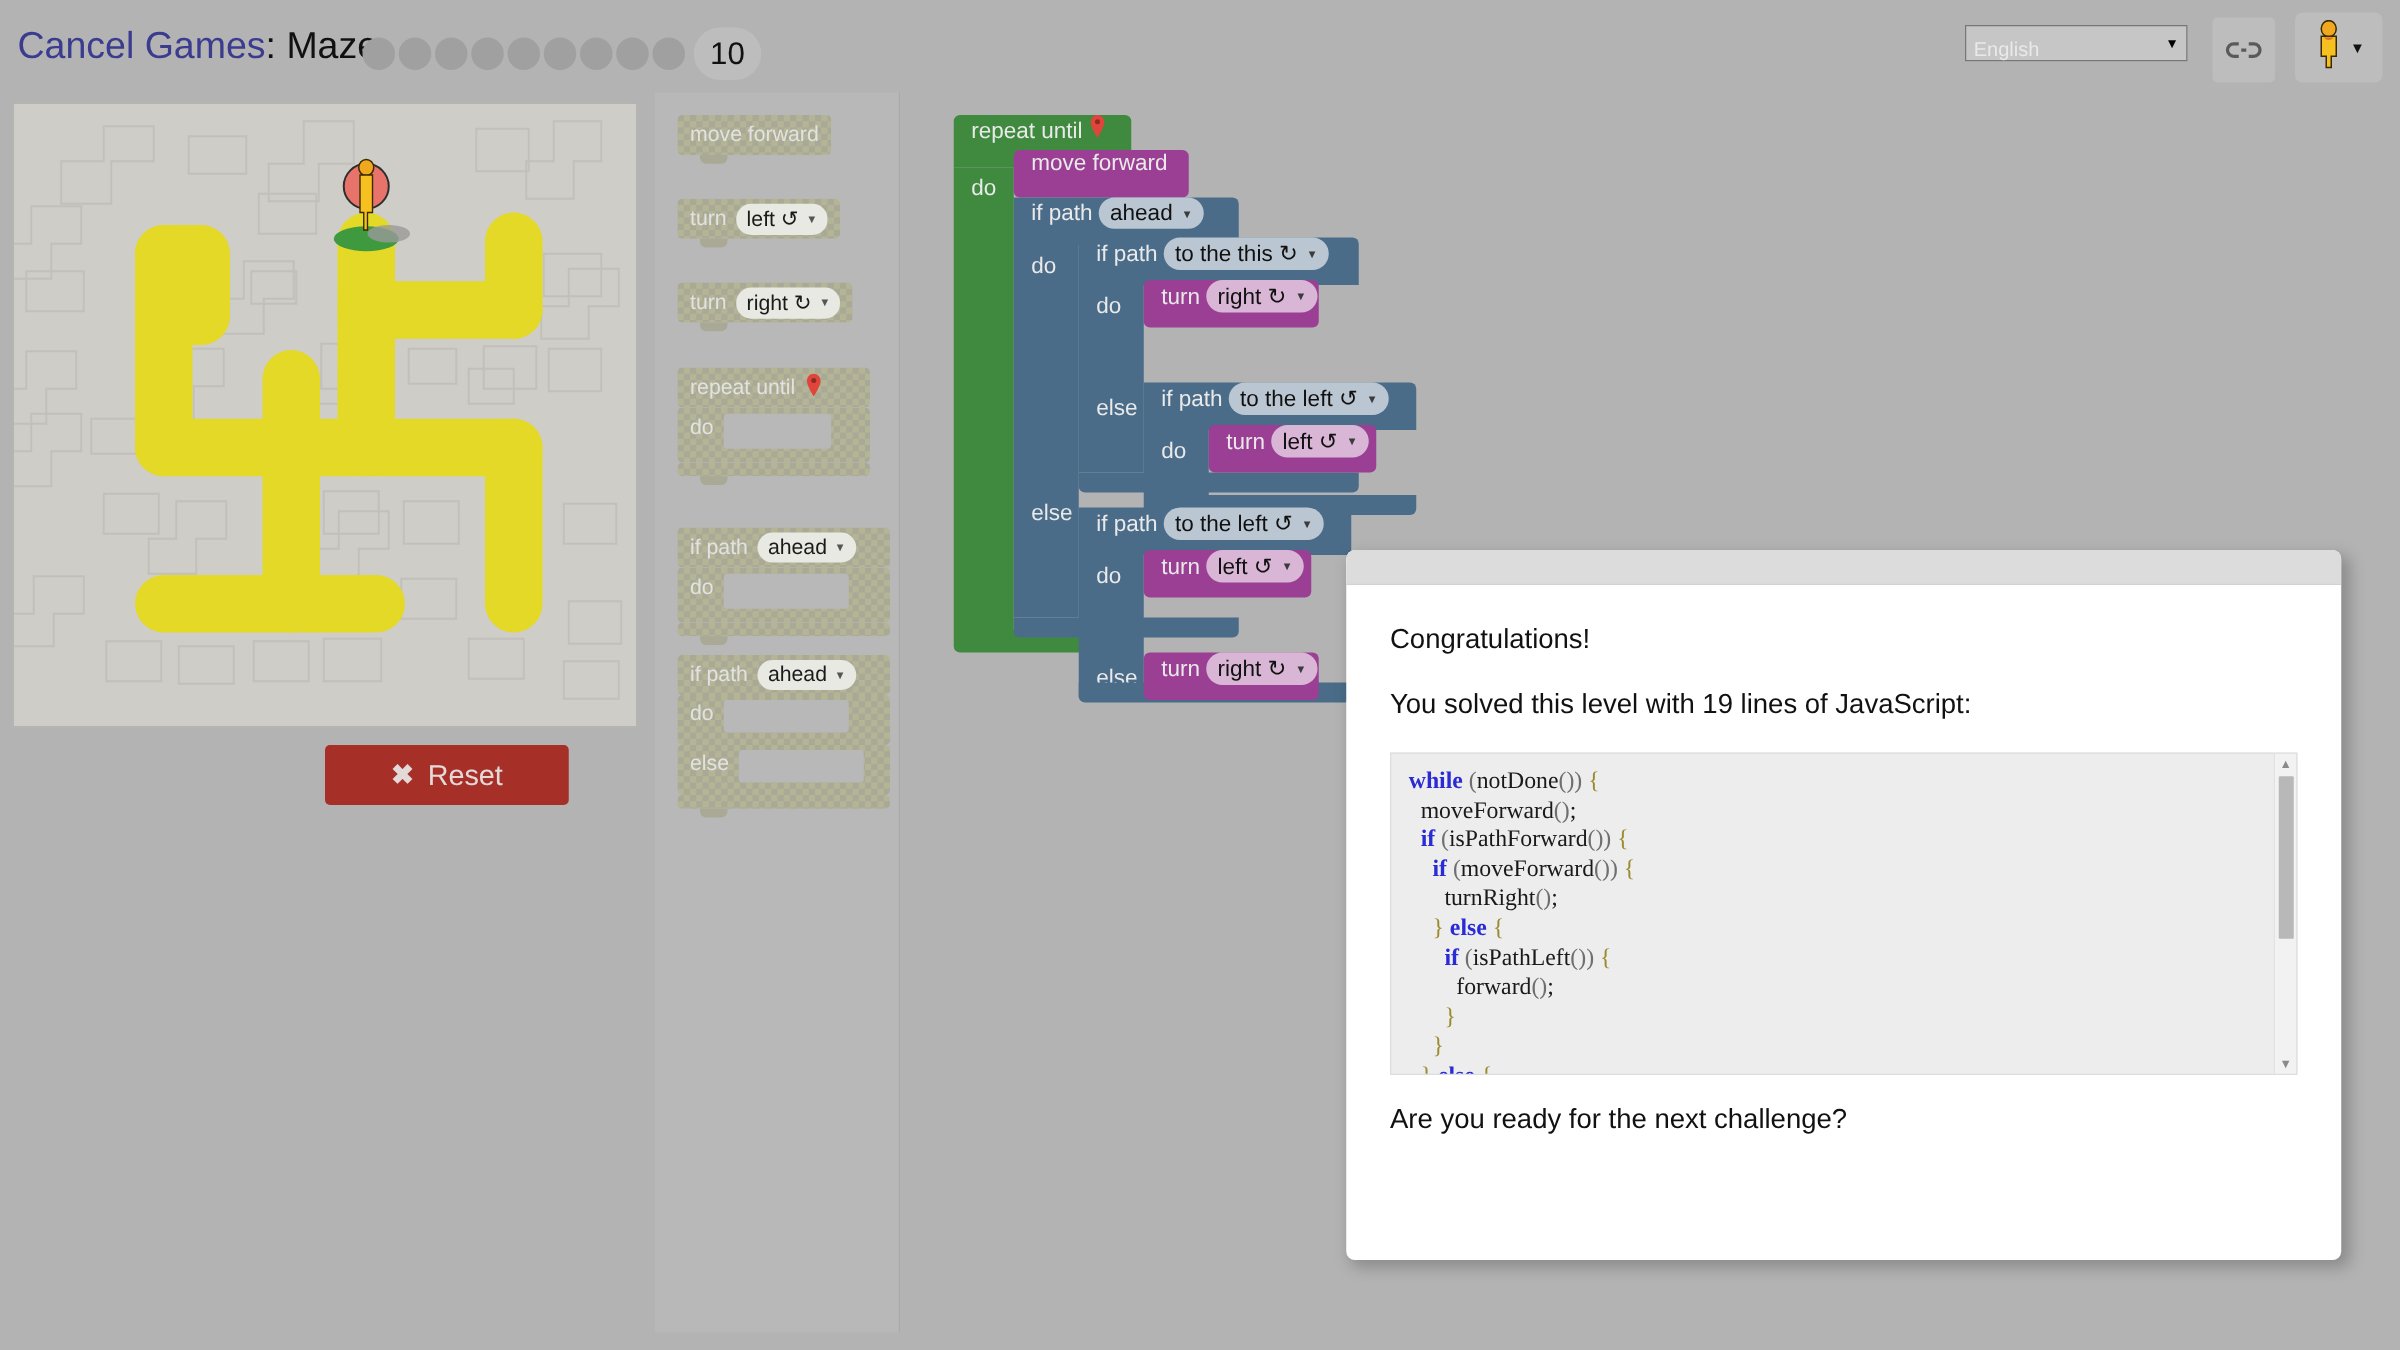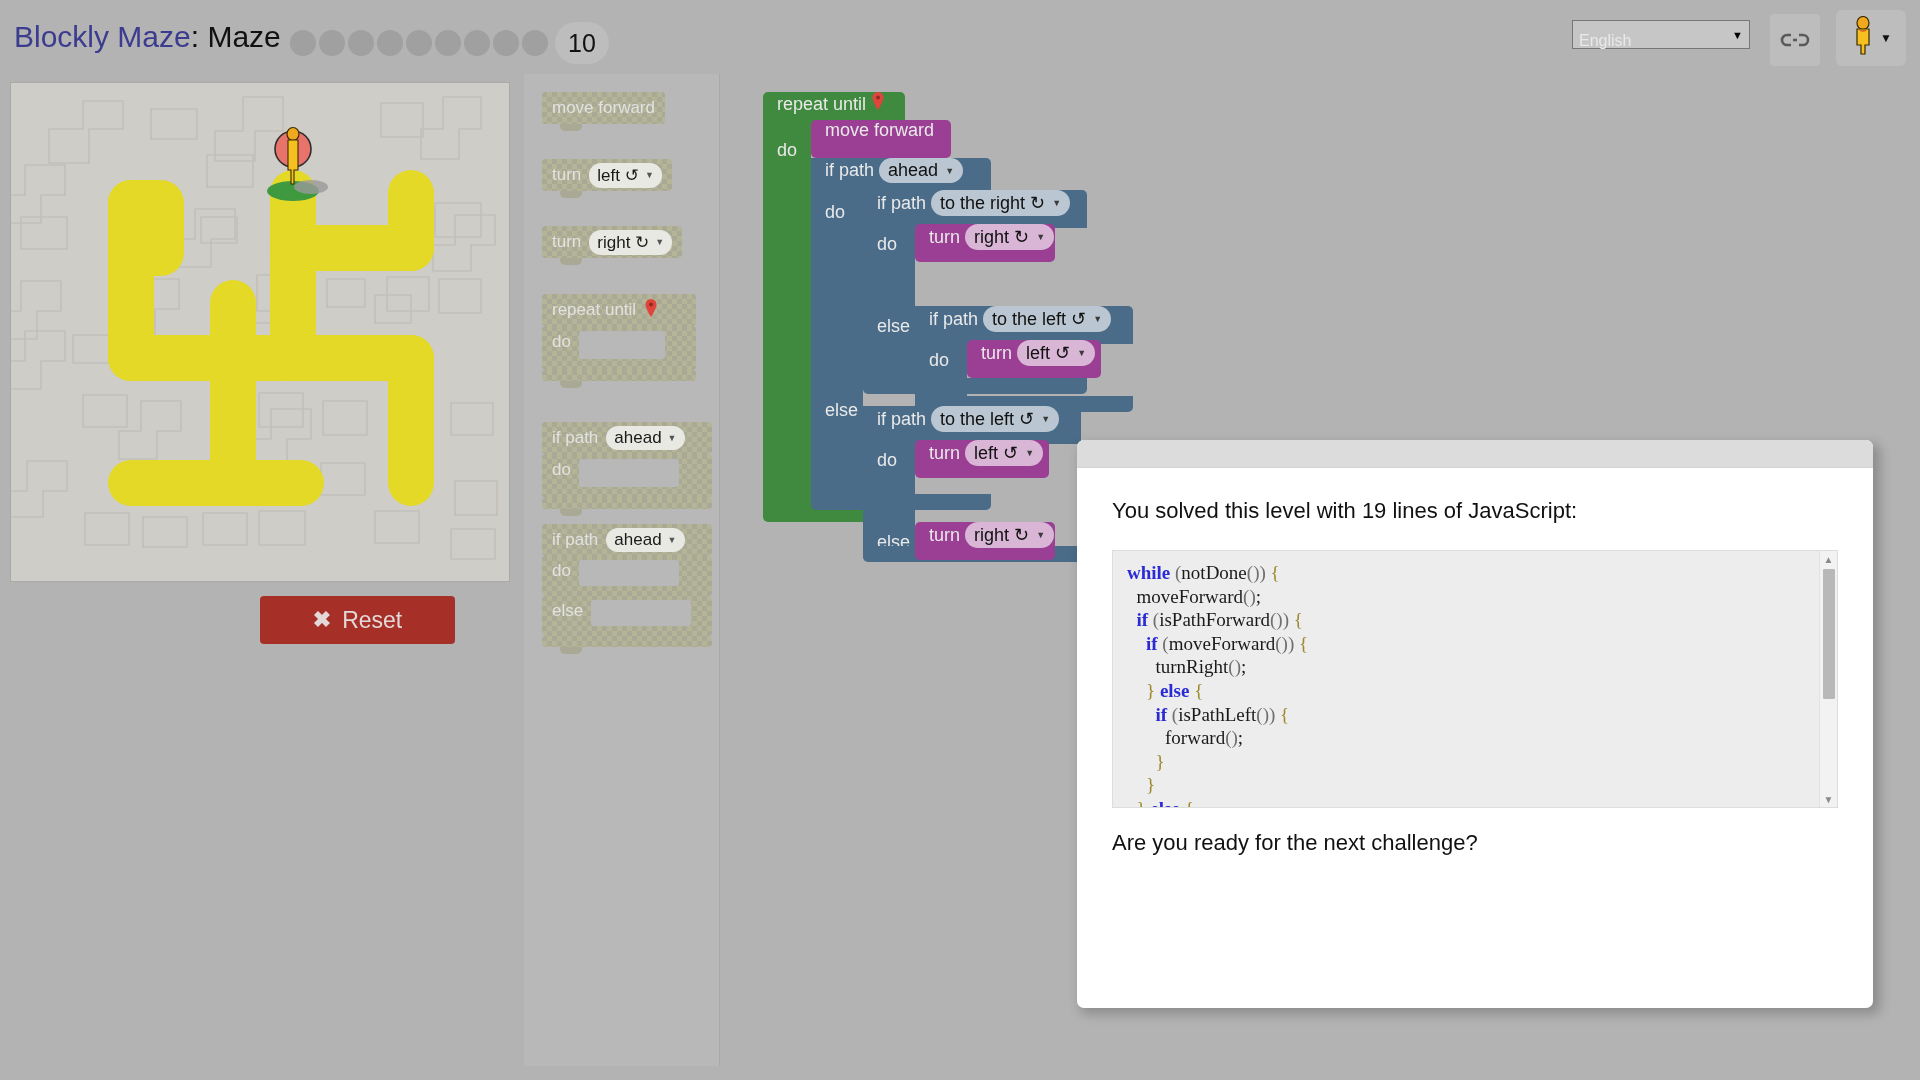--- a/index.html
+++ b/index.html
@@ -205,21 +205,21 @@
     right: 28px; width: 92px;
     background: #5491f0; color: #fff;
   }
 </style>
 </head>
 <body>
 
 <div id="header">
 
   <div id="title-wrap">
-    <a class="title-link" href="#">Blockly Maze</a><span class="title-sep">:</span>
+    <a class="title-link" href="#">Cancel Games</a><span class="title-sep">:</span>
     <span class="title-page">Maze</span>
   </div>
 
   <div id="level-dots">
     <span class="lvl-dot"></span>
     <span class="lvl-dot"></span>
     <span class="lvl-dot"></span>
     <span class="lvl-dot"></span>
     <span class="lvl-dot"></span>
     <span class="lvl-dot"></span>
@@ -455,21 +455,21 @@
     <div class="blk blk-blue" style="left:91px; top:122px; width:52px; height:298px;">
       <span class="lbl" style="position:absolute; left:14px; top:6px;">do</span>
       <span class="lbl" style="position:absolute; left:14px; top:204px;">else</span>
     </div>
     <div class="blk blk-blue" style="left:91px; top:420px; width:180px; height:16px; border-radius:0 0 5px 5px;"></div>
 
     <div class="blk blk-blue" style="left:143px; top:116px; width:224px; height:38px; border-radius:0 5px 0 0;">
       <div class="row" style="height:38px; padding-left:14px; gap:9px;">
         <span class="lbl">if path</span>
         <span class="field">
-          <span>to the right ↻</span>
+          <span>to the this ↻</span>
           <span class="dd">▼</span>
         </span>
       </div>
     </div>
     <div class="blk blk-blue" style="left:143px; top:154px; width:52px; height:150px;">
       <span class="lbl" style="position:absolute; left:14px; top:6px;">do</span>
       <span class="lbl" style="position:absolute; left:14px; top:88px;">else</span>
     </div>
     <div class="blk blk-blue" style="left:143px; top:304px; width:224px; height:16px; border-radius:0 0 5px 5px;"></div>
 
@@ -544,20 +544,21 @@
 
   </div>
 </div>
 
 <div id="dialog-shadow"></div>
 
 <div id="dialog">
   <div id="dialog-titlebar"></div>
 
   <div id="dialog-body">
+    <div class="dlg-line">Congratulations!</div>
     <div class="dlg-line">You solved this level with 19 lines of JavaScript:</div>
 
     <div id="code-box">
       <div id="code-pre"><span class="kw">while</span> <span class="pn">(</span><span class="fn">notDone</span><span class="pn">(</span><span class="pn">)</span><span class="pn">)</span> <span class="br">{</span>
   <span class="fn">moveForward</span><span class="pn">(</span><span class="pn">)</span>;
   <span class="kw">if</span> <span class="pn">(</span><span class="fn">isPathForward</span><span class="pn">(</span><span class="pn">)</span><span class="pn">)</span> <span class="br">{</span>
     <span class="kw">if</span> <span class="pn">(</span><span class="fn">moveForward</span><span class="pn">(</span><span class="pn">)</span><span class="pn">)</span> <span class="br">{</span>
       <span class="fn">turnRight</span><span class="pn">(</span><span class="pn">)</span>;
     <span class="br">}</span> <span class="kw">else</span> <span class="br">{</span>
       <span class="kw">if</span> <span class="pn">(</span><span class="fn">isPathLeft</span><span class="pn">(</span><span class="pn">)</span><span class="pn">)</span> <span class="br">{</span>

